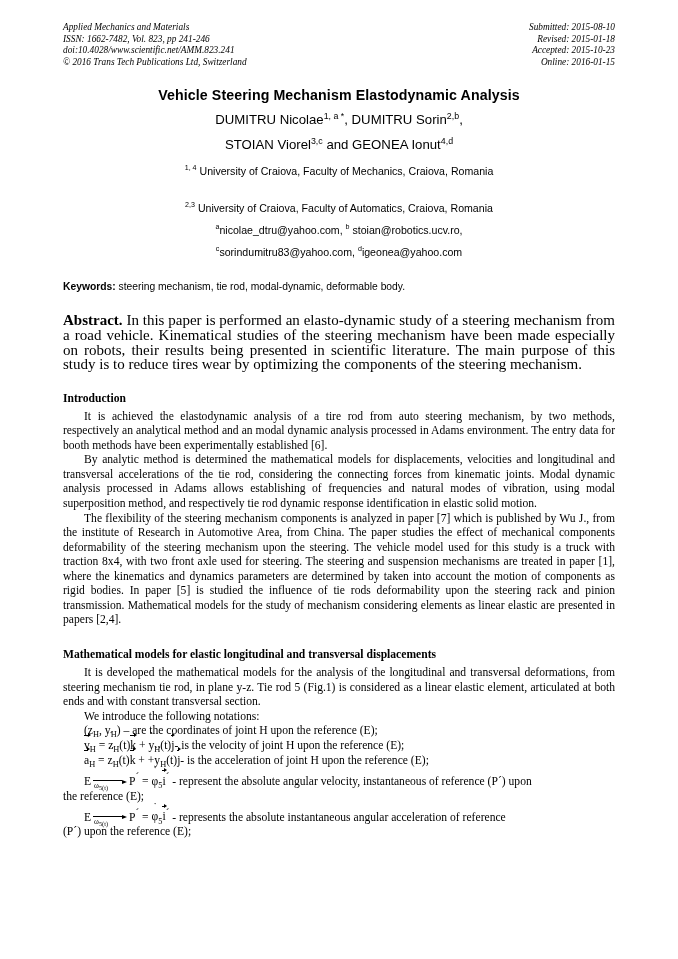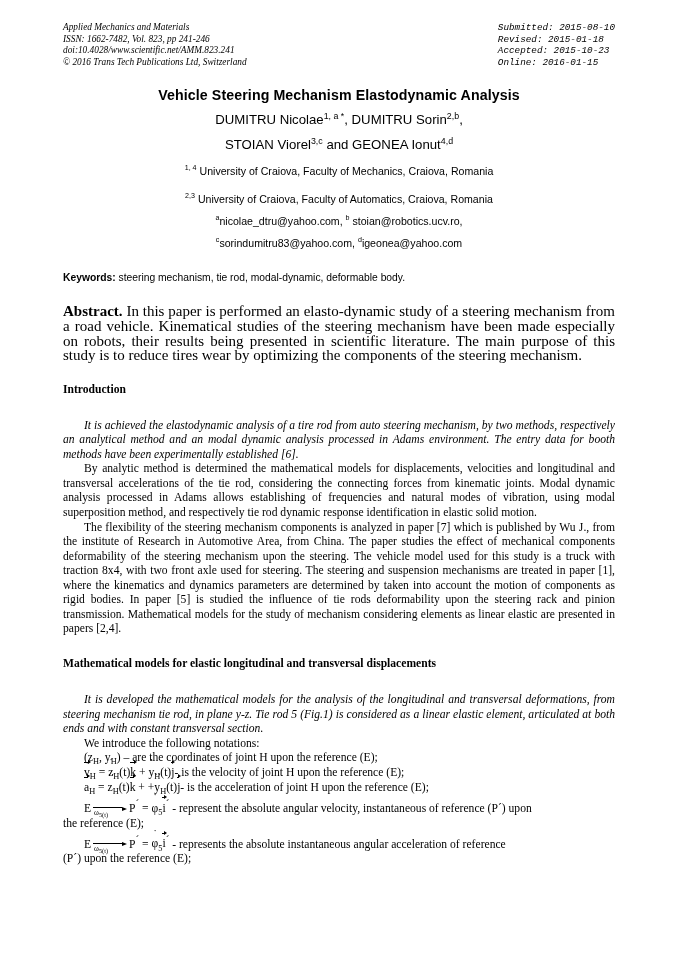--- a/index.html
+++ b/index.html
@@ -33,21 +33,21 @@
   .journal-header {
     display: flex;
     justify-content: space-between;
     align-items: flex-start;
     font-family: "Liberation Serif", serif;
     font-style: italic;
     font-size: 9.3px;
     line-height: 11.6px;
   }
   .journal-header .left { text-align: left; }
-  .journal-header .right { text-align: left; font-family: Liberation Mono, monospace; }
+  .journal-header .right { text-align: right; }
   .journal-header div > div { white-space: nowrap; }
 
   
   .title {
     text-align: center;
     font-family: "Liberation Sans", sans-serif;
     font-weight: bold;
     font-size: 14.2px;
     margin-top: 19px;
     letter-spacing: 0.1px;
@@ -63,21 +63,21 @@
     font-size: 0.67em;
     vertical-align: super;
     line-height: 0;
   }
   .affil {
     text-align: center;
     font-family: "Liberation Sans", sans-serif;
     font-size: 10.6px;
     margin-top: 13px;
   }
-  .affil.second { margin-top: 16px; }
+  .affil.second { margin-top: 25px; }
   .email {
     text-align: center;
     font-family: "Liberation Sans", sans-serif;
     font-size: 10.6px;
     margin-top: 10px;
   }
 
   
   .keywords {
     font-family: "Liberation Sans", sans-serif;
@@ -105,21 +105,21 @@
     text-align: left;
   }
   p.body {
     font-size: 11.6px;
     line-height: 14.55px;
     margin: 0;
     text-align: justify;
     text-justify: inter-word;
     text-indent: 21px;
   }
-  p.body.first { margin-top: 23px; font-style: italic; }
+  p.body.first { margin-top: 5px; }
 
   
   .notation {
     font-size: 11.6px;
     line-height: 14.9px;
     text-indent: 0;
     margin: 0;
     text-align: left;
     padding-left: 21px;
   }

